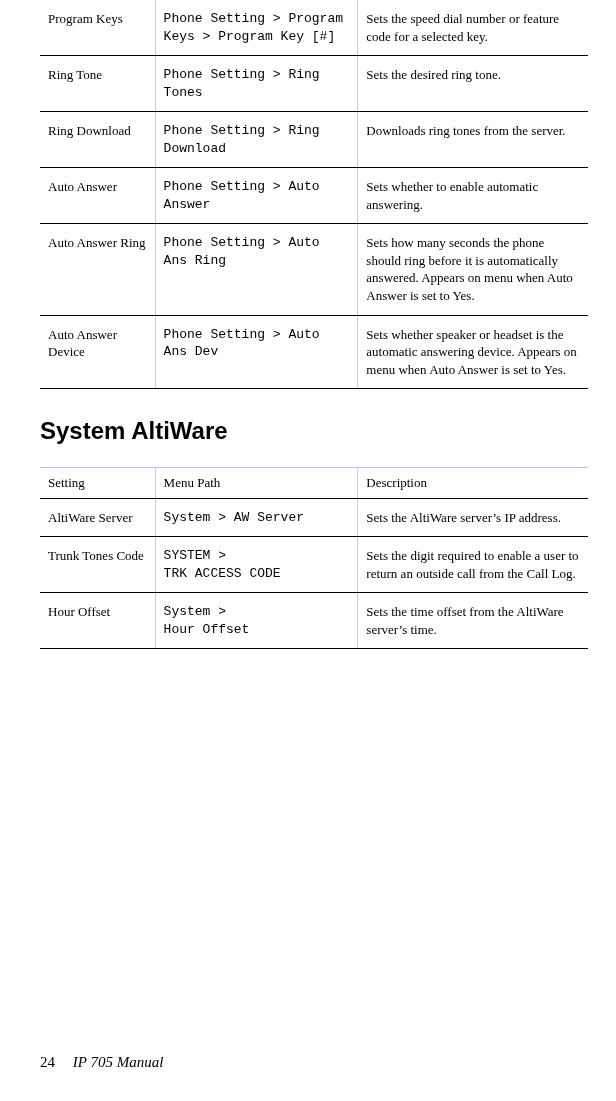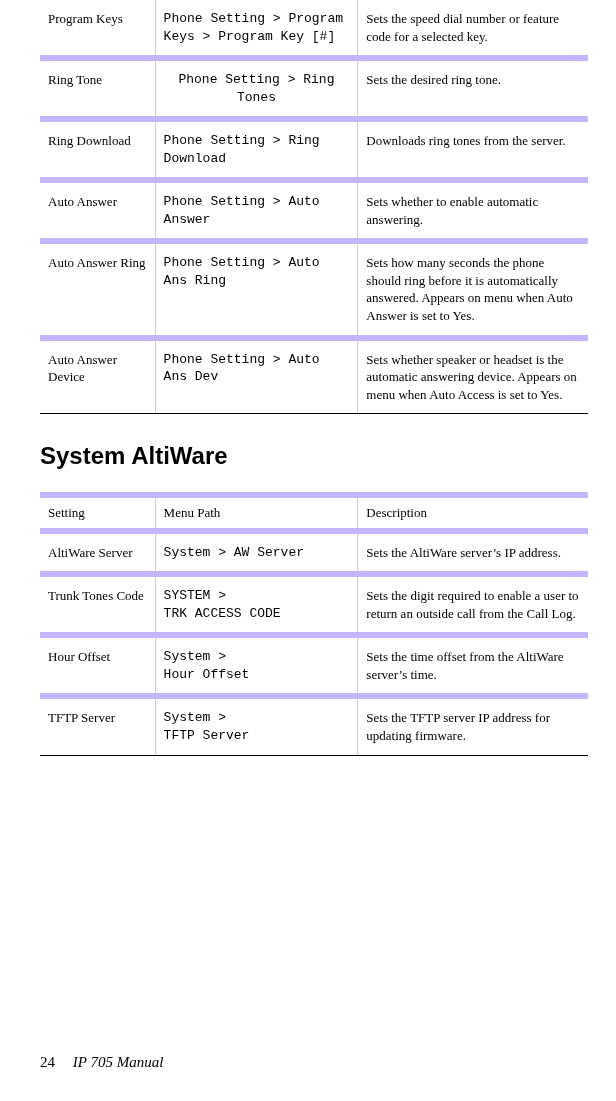--- a/index.html
+++ b/index.html
@@ -15,21 +15,21 @@
     }
     table {
       width: 100%;
       border-collapse: collapse;
       table-layout: fixed;
     }
     .col-setting { width: 21%; }
     .col-path { width: 37%; }
     .col-desc { width: 42%; }
     td, th {
-      border-top: 6px solid #c4b5fd;
+      border-top: 1px solid #c4b5fd;
       border-bottom: 1px solid #000;
       padding: 10px 8px;
       vertical-align: top;
       text-align: left;
       font-size: 13px;
       line-height: 1.35;
     }
     th {
       font-family: "Times New Roman", Times, serif;
       font-weight: normal;
@@ -69,42 +69,42 @@
         <col class="col-desc">
       </colgroup>
   <tbody>
     <tr>
       <td class="setting-cell divider-right">Program Keys</td>
       <td class="path-cell divider-right" style="white-space: pre-line;">Phone Setting &gt; Program Keys &gt; Program Key [#]</td>
       <td class="desc-cell">Sets the speed dial number or feature code for a selected key.</td>
     </tr>
     <tr>
       <td class="setting-cell divider-right">Ring Tone</td>
-      <td class="path-cell divider-right" style="white-space: pre-line; text-align: center;">Phone Setting &gt; Ring Tones</td>
+      <td class="path-cell divider-right" style="white-space: pre-line;">Phone Setting &gt; Ring Tones</td>
       <td class="desc-cell">Sets the desired ring tone.</td>
     </tr>
     <tr>
       <td class="setting-cell divider-right">Ring Download</td>
       <td class="path-cell divider-right" style="white-space: pre-line;">Phone Setting &gt; Ring Download</td>
       <td class="desc-cell">Downloads ring tones from the server.</td>
     </tr>
     <tr>
       <td class="setting-cell divider-right">Auto Answer</td>
       <td class="path-cell divider-right" style="white-space: pre-line;">Phone Setting &gt; Auto Answer</td>
       <td class="desc-cell">Sets whether to enable automatic answering.</td>
     </tr>
     <tr>
       <td class="setting-cell divider-right">Auto Answer Ring</td>
       <td class="path-cell divider-right" style="white-space: pre-line;">Phone Setting &gt; Auto Ans Ring</td>
       <td class="desc-cell">Sets how many seconds the phone should ring before it is automatically answered. Appears on menu when Auto Answer is set to Yes.</td>
     </tr>
     <tr>
       <td class="setting-cell divider-right">Auto Answer Device</td>
       <td class="path-cell divider-right" style="white-space: pre-line;">Phone Setting &gt; Auto Ans Dev</td>
-      <td class="desc-cell">Sets whether speaker or headset is the automatic answering device. Appears on menu when Auto Access is set to Yes.</td>
+      <td class="desc-cell">Sets whether speaker or headset is the automatic answering device. Appears on menu when Auto Answer is set to Yes.</td>
     </tr>
   </tbody>
 </table>
 </div>
 
 <h2 class="section">System AltiWare</h2>
 
 <div>
 <table>
   <colgroup>
@@ -130,26 +130,20 @@
       <td class="path-cell divider-right" style="white-space: pre-line;">SYSTEM &gt;
 TRK ACCESS CODE</td>
       <td class="desc-cell">Sets the digit required to enable a user to return an outside call from the Call Log.</td>
     </tr>
     <tr>
       <td class="setting-cell divider-right">Hour Offset</td>
       <td class="path-cell divider-right" style="white-space: pre-line;">System &gt;
 Hour Offset</td>
       <td class="desc-cell">Sets the time offset from the AltiWare server’s time.</td>
     </tr>
-    <tr>
-      <td class="setting-cell divider-right">TFTP Server</td>
-      <td class="path-cell divider-right" style="white-space: pre-line;">System &gt;
-TFTP Server</td>
-      <td class="desc-cell">Sets the TFTP server IP address for updating firmware.</td>
-    </tr>
   </tbody>
 </table>
 </div>
 
 <div class="footer">
   <span class="pn">24</span>
   <span class="title">IP 705 Manual</span>
 </div>
 
 </body></html>

